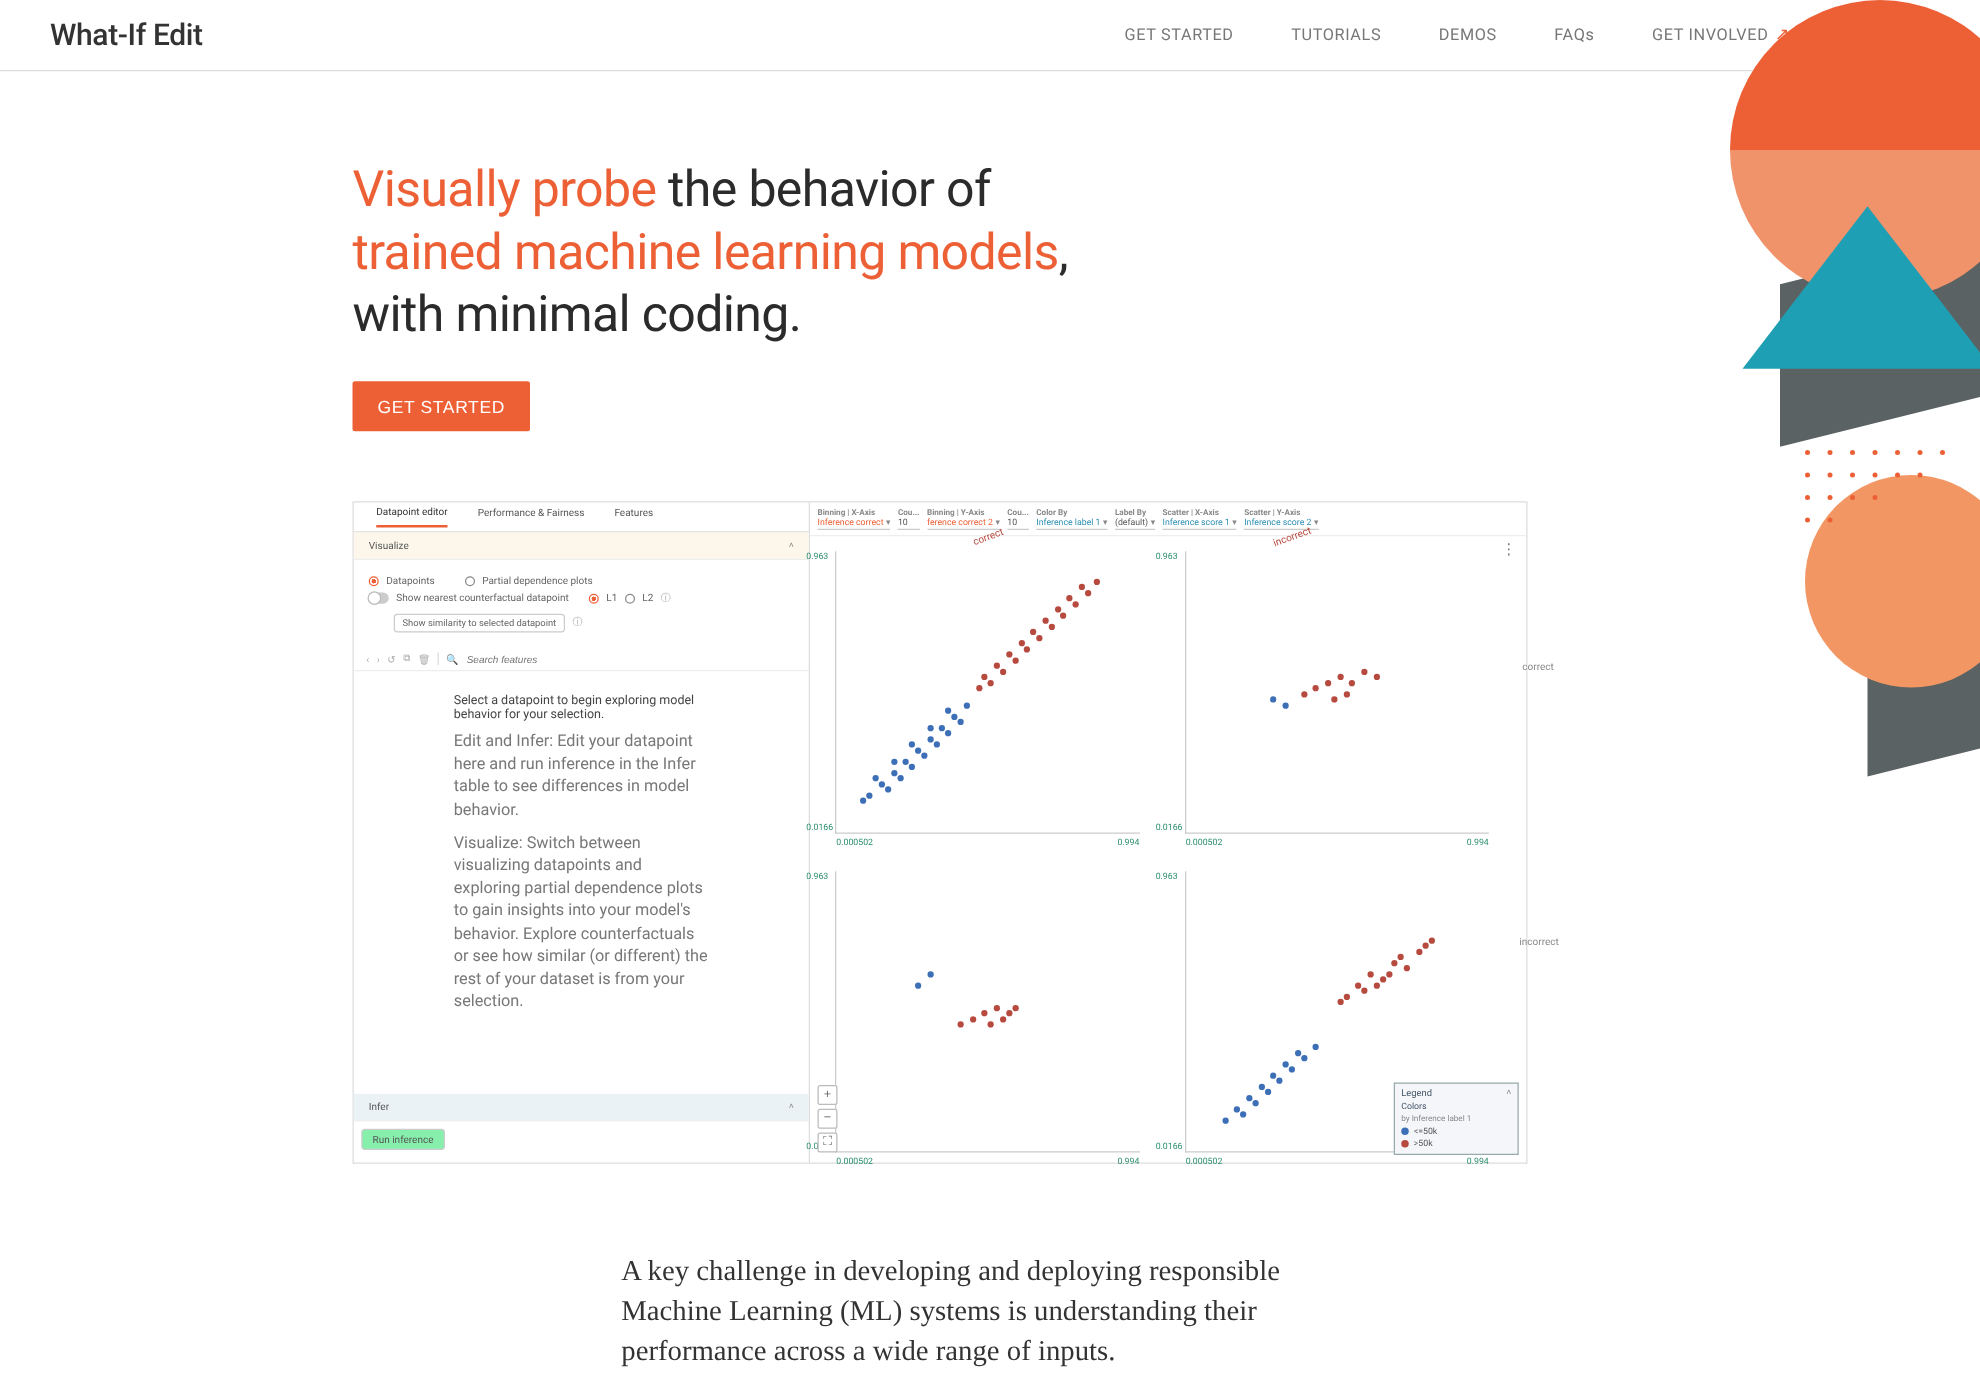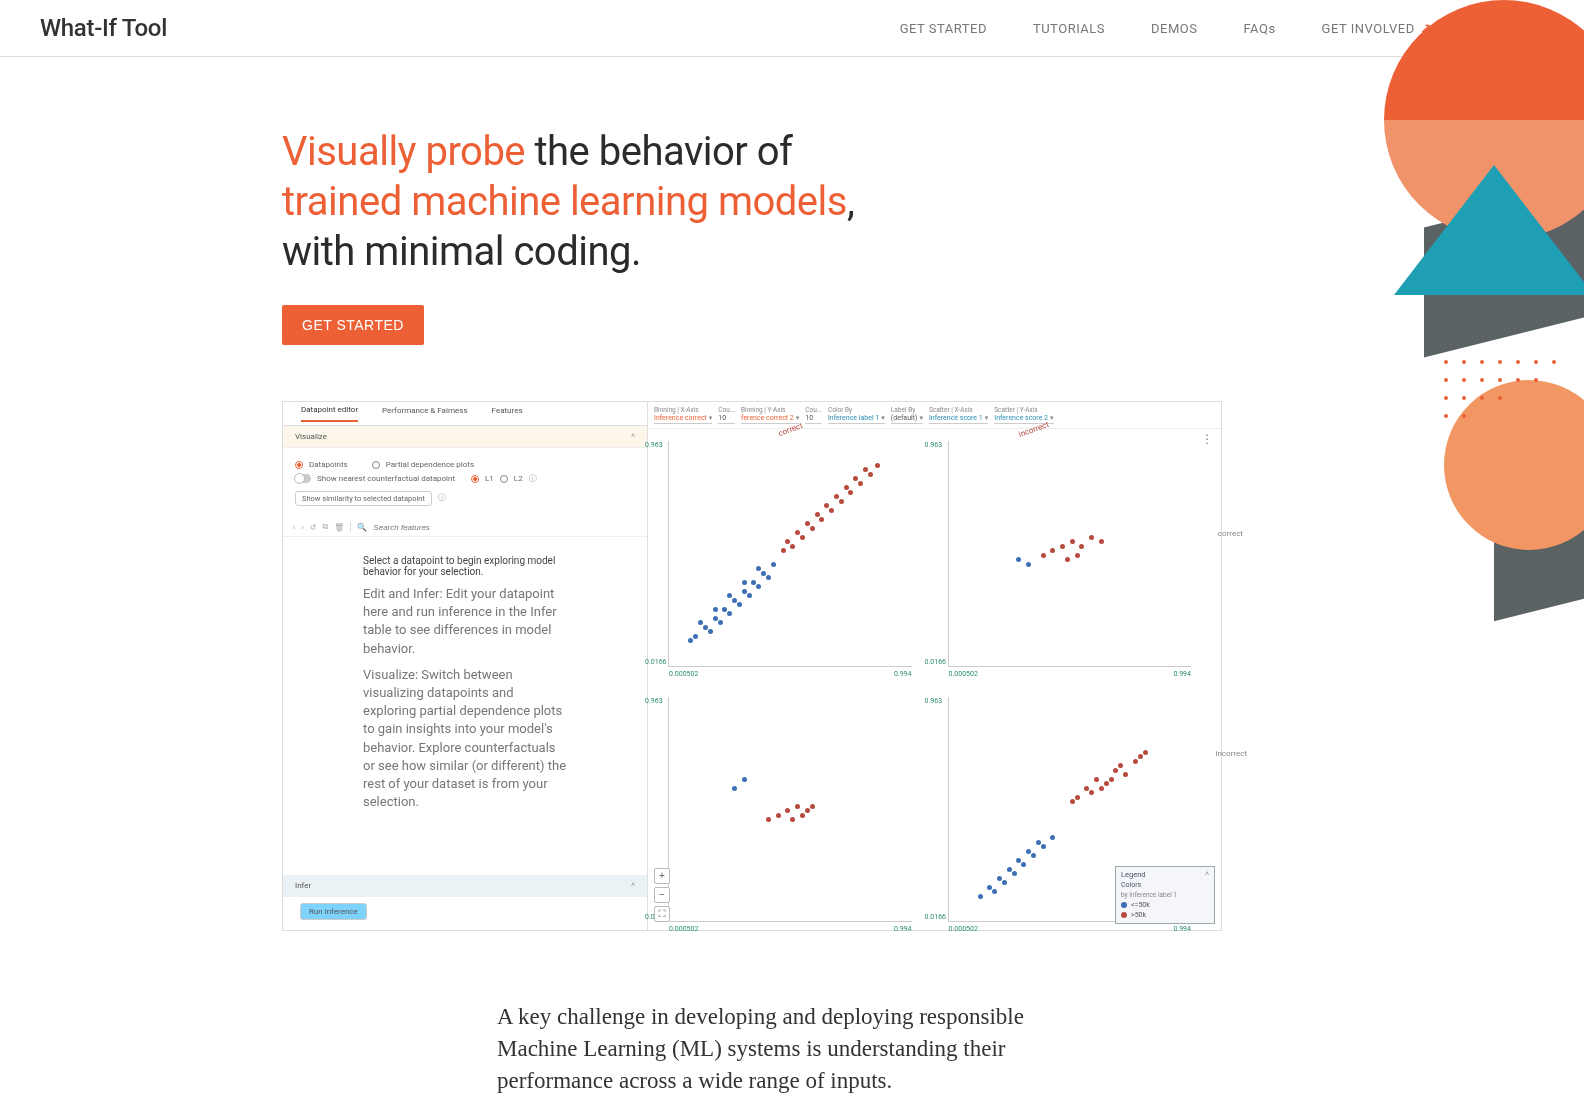--- a/index.html
+++ b/index.html
@@ -18,32 +18,32 @@
 .tabs { display: flex; border-bottom: 1px solid #ddd; height: 24px; align-items: center; padding-left: 18px; gap: 24px; font-size: 8px; }
 .tabs .tab { padding-bottom: 6px; }
 .tabs .active { border-bottom: 2px solid #ed6036; color: #333; }
 .panel-head { background: #fdf7eb; padding: 6px 12px; font-size: 8px; border-bottom: 1px solid #eee; display: flex; justify-content: space-between; }
 .panel-body { padding: 8px 12px; font-size: 8px; color: #666; }
 .radio-row { display: flex; align-items: center; gap: 6px; margin: 4px 0; }
 .radio-dot { width: 8px; height: 8px; border: 1px solid #888; border-radius: 50%; display: inline-block; }
 .radio-dot.on { border-color: #ed6036; background: radial-gradient(#ed6036 40%, transparent 45%); }
 .toggle { width: 16px; height: 9px; background: #ccc; border-radius: 6px; display: inline-block; position: relative; }
 .toggle::after { content: ""; width: 9px; height: 9px; background: #fff; border: 1px solid #bbb; border-radius: 50%; position: absolute; left: -1px; top: -1px; }
-.chip-btn { display: inline-block; border: 1px solid #ccc; border-radius: 3px; padding: 2px 6px; font-size: 7.5px; margin-top: 3px; }
+.chip-btn { display: inline-block; border: 1px solid #ccc; border-radius: 3px; padding: 2px 6px; font-size: 7.5px; margin-top: 3px; margin-left: 20px; }
 .desc-block { padding: 18px 80px 10px 80px; font-size: 9px; color: #555; }
 .desc-block .dh { font-size: 10px; color: #444; margin-bottom: 4px; }
 .desc-block p { margin-top: 8px; font-size: 13px; line-height: 1.4; color: #777; }
 .infer-sec { margin-top: auto; }
-.infer-btn { display: inline-block; border: 1px solid #ccc; border-radius: 3px; padding: 3px 8px; margin: 6px 10px 10px 17px; font-size: 8px; background: #7dd3fc; }
+.infer-btn { display: inline-block; border: 1px solid #ccc; border-radius: 3px; padding: 3px 8px; margin: 6px 10px 10px 6px; font-size: 8px; background: #86efac; }
 .shot-right { flex: 1; display: flex; flex-direction: column; }
 .shot-right-top { height: 24px; display: flex; align-items: center; justify-content: flex-end; padding: 0 10px; gap: 8px; font-size: 8px; color: #777; border-bottom: 1px solid #ddd; }
 .gear { color: #888; }
 .controls-row { display: flex; padding: 4px 6px; gap: 6px; font-size: 7px; border-bottom: 1px solid #eee; align-items: flex-end; }
 .ctrl { display: flex; flex-direction: column; }
-.ctrl-label { color: #888; font-size: 6.5px; }
+.ctrl-label { color: #888; font-size: 6.5px; font-weight: bold; }
 .ctrl-val { color: #2c8fb3; border-bottom: 1px solid #ccc; padding-bottom: 1px; display: flex; align-items: center; gap: 2px; }
 .ctrl-val.orange { color: #ed6036; }
 .ctrl-val .dd { color: #888; font-size: 7px; }
 .scatter-area { flex: 1; position: relative; padding: 12px 30px 8px 20px; }
 .grid2 { display: grid; grid-template-columns: 1fr 1fr; grid-template-rows: 1fr 1fr; gap: 30px 36px; height: 100%; position: relative; }
 .plot { position: relative; border-left: 1px solid #ccc; border-bottom: 1px solid #ccc; }
 .plot .ytick { position: absolute; left: -24px; font-size: 7px; color: #2c8f70; text-align: center; }
 .plot .xtick { position: absolute; bottom: -12px; font-size: 7px; color: #2c8f70; }
 .dot { position: absolute; width: 5px; height: 5px; border-radius: 50%; }
 .dot.b { background: #3c6fb6; }
@@ -102,21 +102,21 @@
     <span style="left:90px;top:18px"></span>
   <span style="left:0;top:36px"></span>
     <span style="left:18px;top:36px"></span>
     <span style="left:36px;top:36px"></span>
     <span style="left:54px;top:36px"></span>
   <span style="left:0;top:54px"></span>
     <span style="left:18px;top:54px"></span>
 </div>
 
 <header class="topbar">
-  <div class="brand">What-If Tool</div>
+  <div class="brand">What-If Edit</div>
   <nav class="nav">
     <a>GET STARTED</a>
     <a>TUTORIALS</a>
     <a>DEMOS</a>
     <a>FAQs</a>
     <a>
         <span>GET INVOLVED</span>
         <span class="ext-icon">↗</span>
       </a>
     <a>

